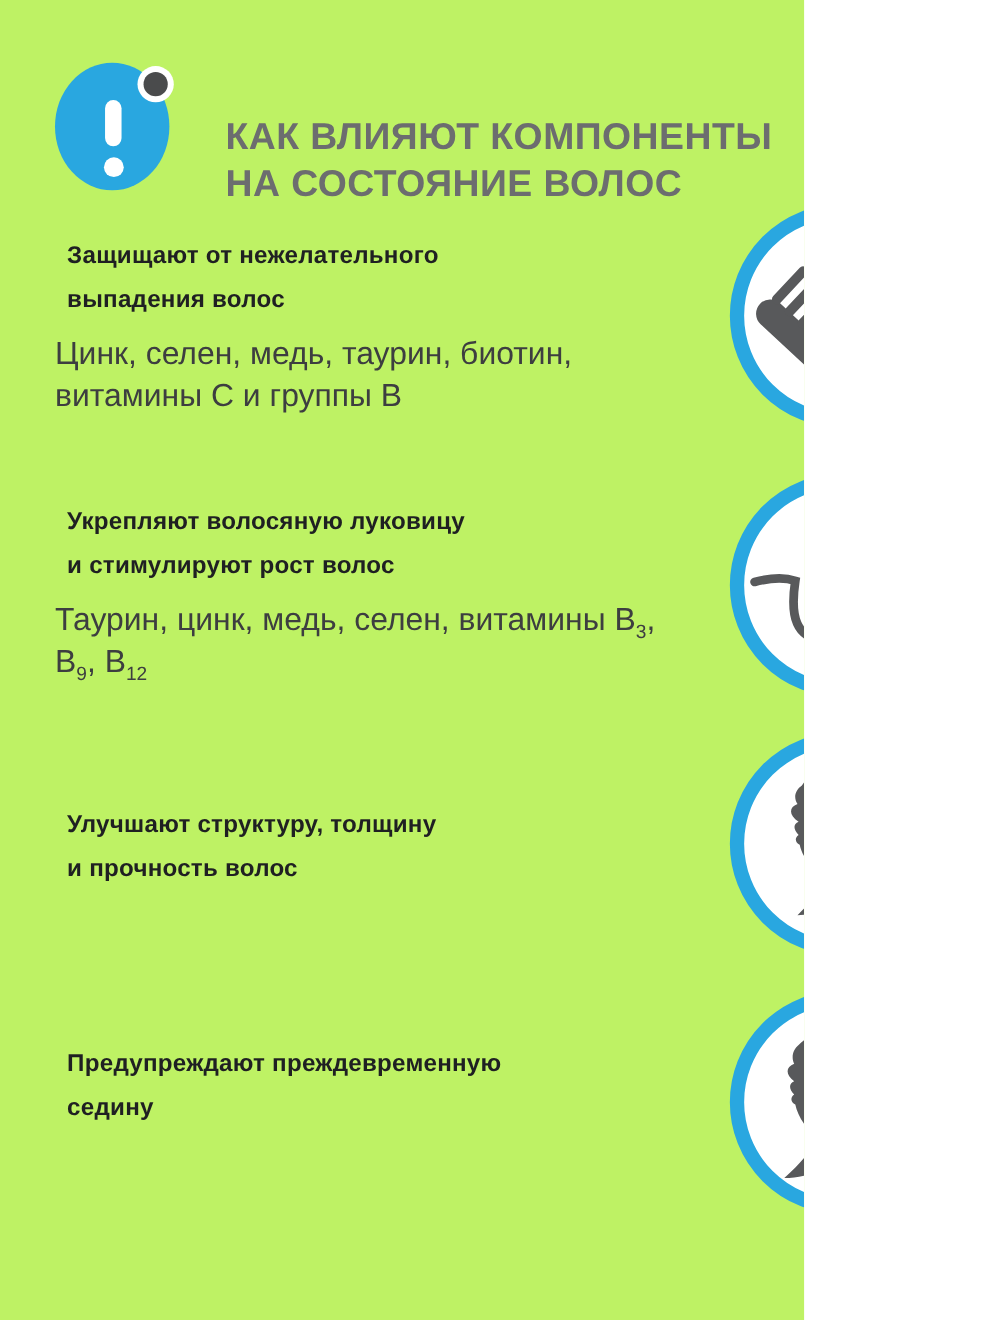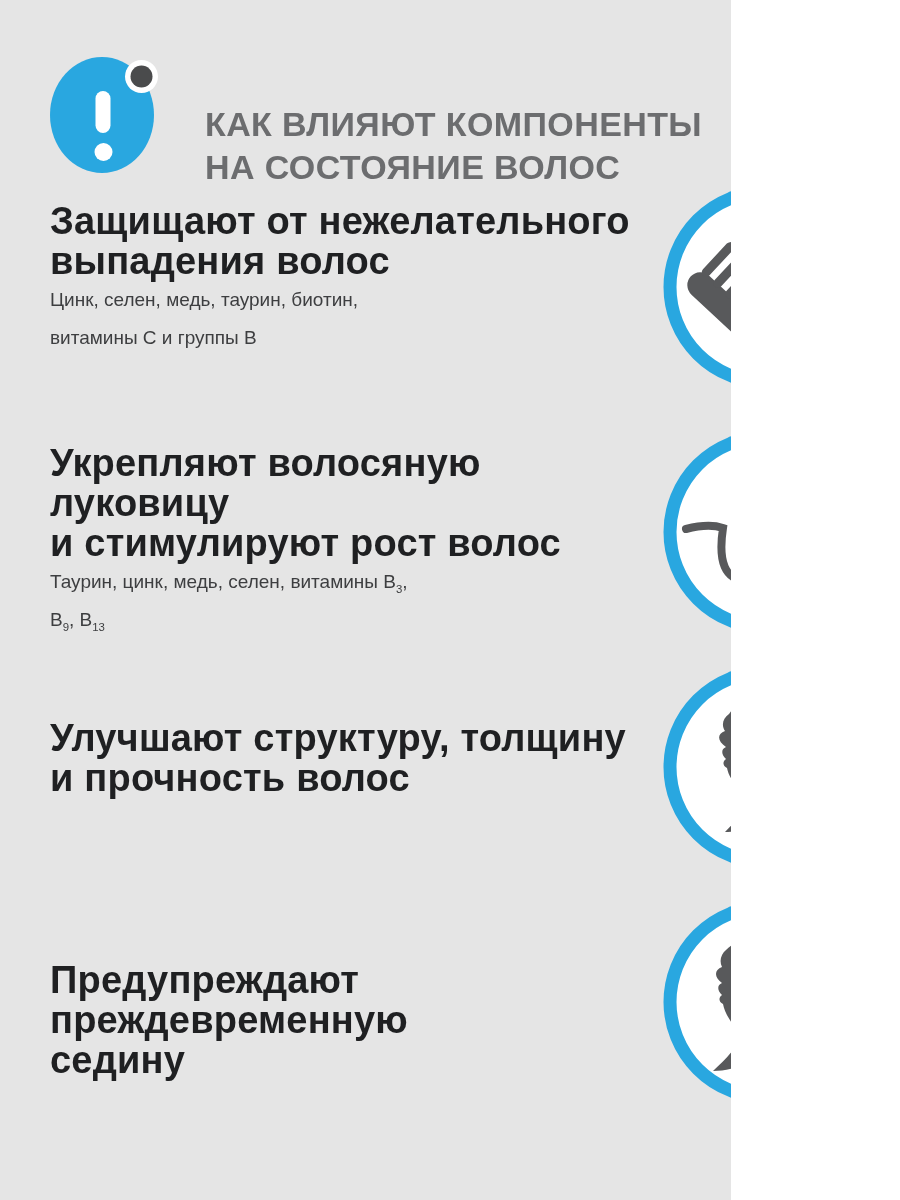--- a/index.html
+++ b/index.html
@@ -1,27 +1,27 @@
 <!DOCTYPE html>
 <html><head>
 <meta charset="utf-8">
 <style>
   html,body{margin:0;padding:0;background:#fff;}
-  .page{position:relative;width:731px;height:1200px;background:#e5e5e5;overflow:hidden;
+  .page{position:relative;width:731px;height:1200px;background:#bef264;overflow:hidden;
         font-family:"Liberation Sans","DejaVu Sans",sans-serif;}
   .badge{position:absolute;left:40px;top:50px;width:130px;height:130px;}
   .title{position:absolute;left:205px;top:80px;font-size:34px;font-weight:700;
          color:#6c6d6f;line-height:43px;letter-spacing:.4px;white-space:nowrap;}
   .section{position:absolute;left:50px;width:605px;}
-  .section h3{margin:0;font-size:38px;font-weight:700;color:#1f2022;line-height:40px;letter-spacing:.2px;}
-  .section p{margin:0 0 0;font-size:19px;font-weight:400;color:#3d3e40;line-height:38px;}
+  .section h3{margin:11px;font-size:22px;font-weight:700;color:#1f2022;line-height:40px;letter-spacing:.2px;}
+  .section p{margin:0 0 0;font-size:29px;font-weight:400;color:#3d3e40;line-height:38px;}
   sub{font-size:60%;line-height:0;}
   .icon-badge{position:absolute;left:660px;width:210px;height:210px;}
   .icon-badge svg{display:block;}
-  .s1{top:201px}.s2{top:443px}.s3{top:718px}.s4{top:960px}
+  .s1{top:201px}.s2{top:443px}.s3{top:718px}.s4{top:936px}
   .i1{top:182px}.i2{top:427px}.i3{top:662px}.i4{top:897px}
 </style>
 </head>
 <body>
 
 <div class="page">
 
   <div class="badge">
     <svg width="130" height="130" viewBox="0 0 130 130">
       <ellipse cx="62" cy="65" rx="52" ry="58" fill="#29a7e0"></ellipse>
@@ -34,21 +34,21 @@
 
   <h1 class="title">КАК ВЛИЯЮТ КОМПОНЕНТЫ<br>НА СОСТОЯНИЕ ВОЛОС</h1>
 
   <section class="section s1">
     <h3>Защищают от нежелательного<br>выпадения волос</h3>
     <p>Цинк, селен, медь, таурин, биотин,<br>витамины С и группы В</p>
   </section>
 
   <section class="section s2">
     <h3>Укрепляют волосяную луковицу<br>и стимулируют рост волос</h3>
-    <p>Таурин, цинк, медь, селен, витамины В<sub>3</sub>,<br>В<sub>9</sub>, В<sub>13</sub></p>
+    <p>Таурин, цинк, медь, селен, витамины В<sub>3</sub>,<br>В<sub>9</sub>, В<sub>12</sub></p>
   </section>
 
   <section class="section s3">
     <h3>Улучшают структуру, толщину<br>и прочность волос</h3>
   </section>
 
   <section class="section s4">
     <h3>Предупреждают преждевременную<br>седину</h3>
   </section>
 

